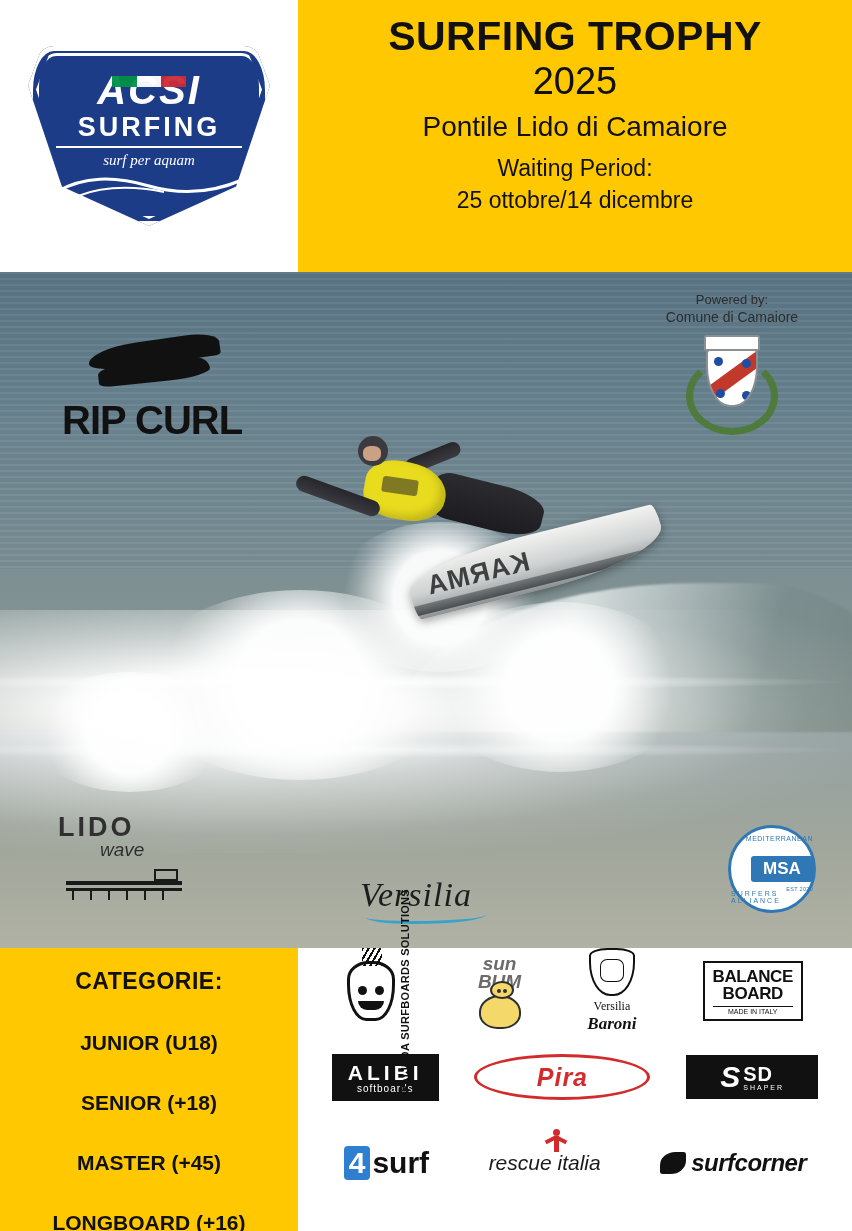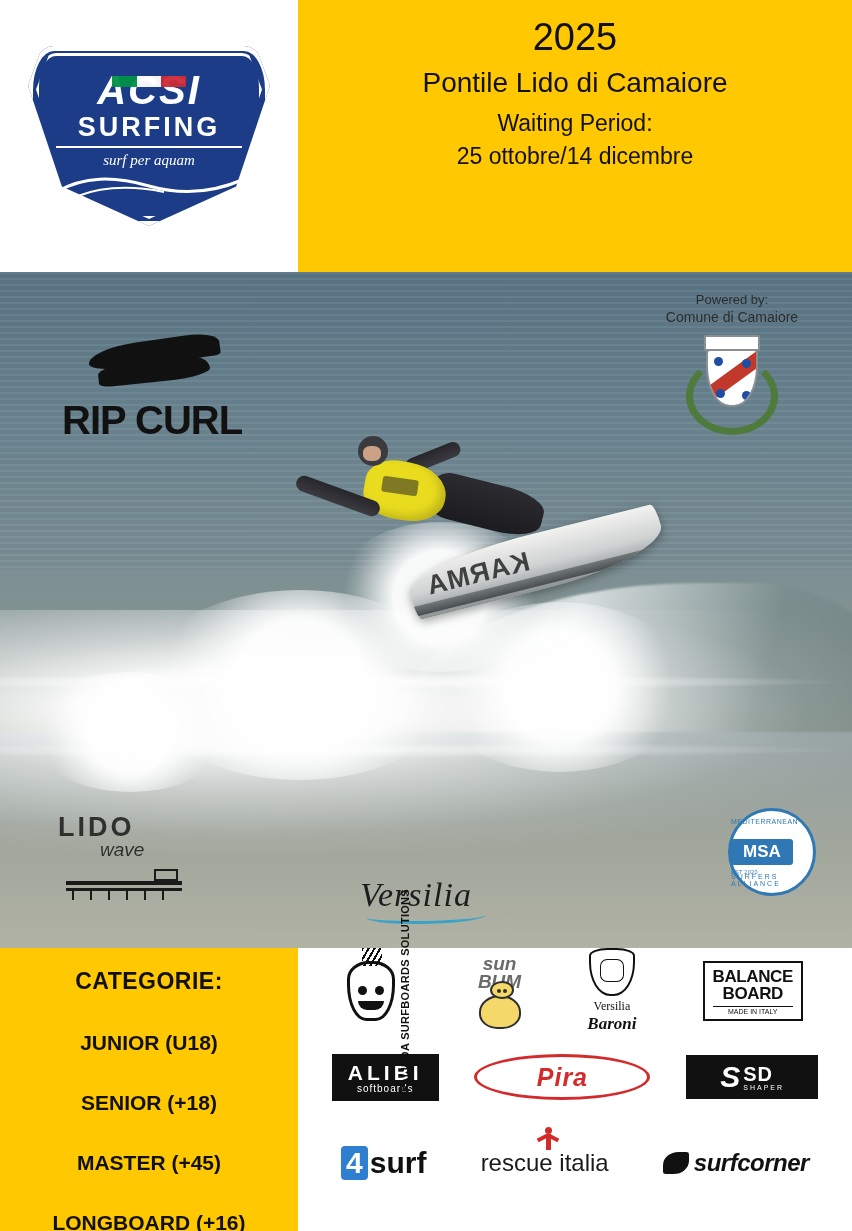--- a/index.html
+++ b/index.html
@@ -311,27 +311,27 @@
     margin-top: 6px;
   }
   .versilia-wave {
     margin-top: -6px; margin-left: 6px;
     width: 120px; height: 16px;
     border-bottom: 3px solid #37a3c9;
     border-radius: 0 0 60% 40%;
   }
 
   .msa {
-    position: absolute; right: 36px; top: 536px;
+    position: absolute; right: 36px; top: 553px;
     width: 88px; height: 88px;
     border-radius: 50%;
     background: #ffffff;
     border: 3px solid #2f78b5;
     color: #2f78b5;
-    display: flex; align-items: flex-start; justify-content: center;
+    display: flex; align-items: flex-end; justify-content: center;
     flex-direction: column;
   }
   .msa-top { position: absolute; top: 7px; font-size: 7px; letter-spacing: .5px; }
   .msa-mid {
     width: 62px; height: 26px;
     background: #2f78b5; color: #ffffff;
     font-size: 17px; font-weight: bold;
     display: flex; align-items: center; justify-content: center;
     border-radius: 3px;
   }
@@ -470,21 +470,21 @@
   .foursurf { display: flex; align-items: flex-end; color: #111; }
   .fs-4 {
     background: #2f7fd0; color: #fff;
     font-size: 30px; font-weight: bold;
     padding: 0 5px; border-radius: 4px;
   }
   .fs-t { font-size: 30px; font-weight: bold; margin-left: 2px; }
 
   
   .rescue { text-align: center; color: #1a1a1a; position: relative; }
-  .rs-t { font-size: 24px; }
+  .rs-t { font-size: 21px; font-style: italic; }
   .rs-fig {
     position: absolute; left: 56px; top: -22px;
     width: 22px; height: 26px;
   }
   .rs-fig .h { position: absolute; left: 8px; top: 0; width: 7px; height: 7px; background: #D32B2B; border-radius: 50%; }
   .rs-fig .b { position: absolute; left: 9px; top: 7px; width: 5px; height: 16px; background: #D32B2B; }
   .rs-fig .a1 { position: absolute; left: 0; top: 9px; width: 11px; height: 4px; background: #D32B2B; transform: rotate(-28deg); }
   .rs-fig .a2 { position: absolute; left: 11px; top: 9px; width: 11px; height: 4px; background: #D32B2B; transform: rotate(28deg); }
 
   
@@ -517,20 +517,21 @@
         <div class="acsi-rule"></div>
         <div class="acsi-motto">surf per aquam</div>
         <svg class="acsi-wave" viewBox="0 0 190 26">
           <path d="M2 20 C 30 4, 60 4, 95 14 C 130 24, 160 20, 188 8" fill="none" stroke="#ffffff" stroke-width="3"></path>
           <path d="M24 24 C 50 14, 80 14, 110 20" fill="none" stroke="#ffffff" stroke-width="2"></path>
         </svg>
       </div>
     </div>
 
     <div class="header-right">
+      <div class="title-main">SURFING TROPHY</div>
       <div class="title-year">2025</div>
       <div class="title-place">Pontile Lido di Camaiore</div>
       <div class="title-wait">Waiting Period:</div>
       <div class="title-dates">25 ottobre/14 dicembre</div>
     </div>
   </div>
 
   <div class="photo">
     <div class="sea-far"></div>
     <div class="sea-mid"></div>

